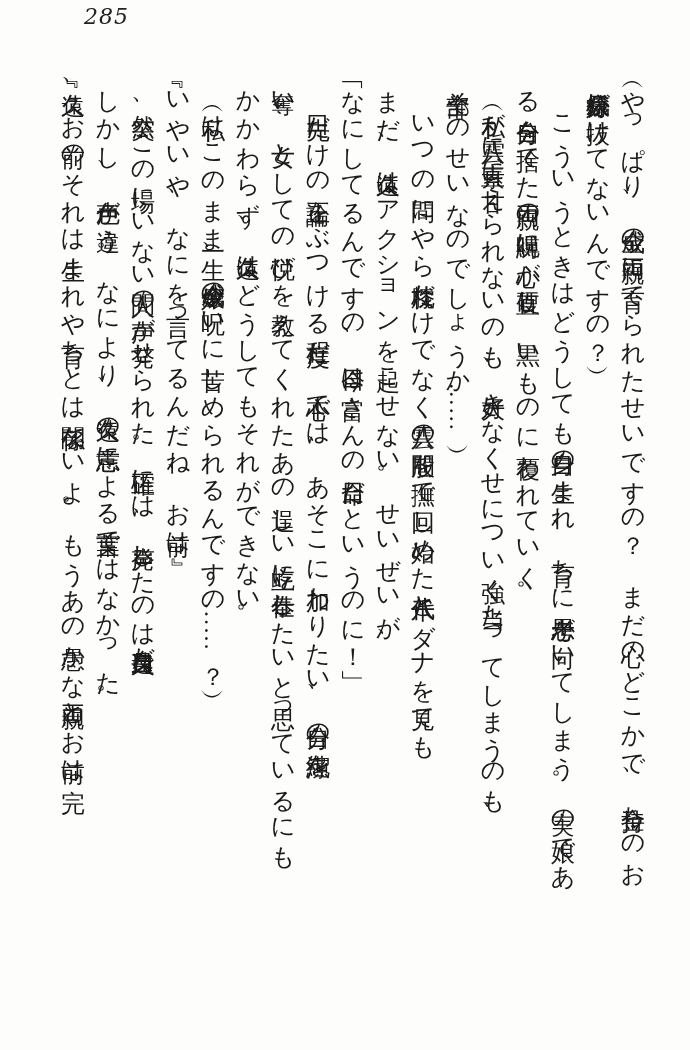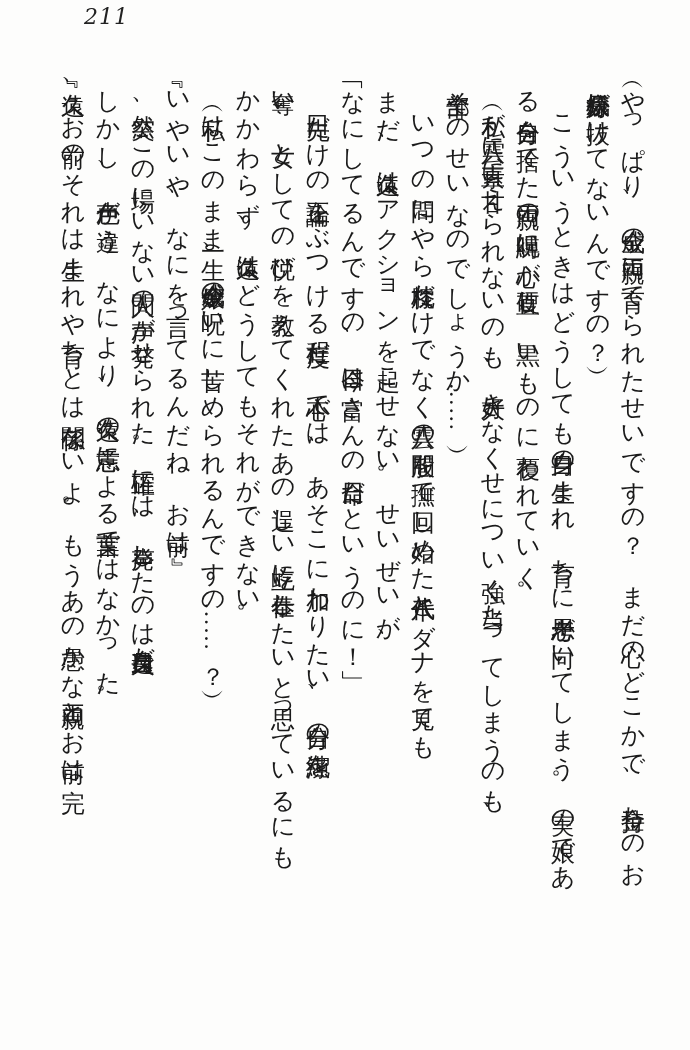--- a/index.html
+++ b/index.html
@@ -46,21 +46,21 @@
   
   .text-line.tight {
     letter-spacing: -0.9px;
   }
 </style>
 </head>
 <body>
 
 <div class="book-page">
 
-  <div class="page-number">211</div>
+  <div class="page-number">285</div>
 
   <div class="text-block">
     <span class="text-line">（やっぱり、成金の両親に育てられたせいですの？　まだ心のどこかで、金持ちのお</span>
     <span class="text-line">嬢様気分が抜けてないんですの？）</span>
     <span class="text-line">　こういうときはどうしても自身の生まれ、育ちに思考が向いてしまう。実の娘であ</span>
     <span class="text-line">る自分を捨てた両親の呪縛に心が硬直し、黒いものに覆われていく。</span>
     <span class="text-line tight">　（私が八雲に素直に甘えられないのも、大好きなくせについ強く当たってしまうのも、</span>
     <span class="text-line">全部そのせいなのでしょうか……）</span>
     <span class="text-line">　いつの間にやら膝枕だけでなく八雲の股間を撫で回し始めた八千代とダナを見ても</span>
     <span class="text-line">まだ、久遠はアクションを起こせない。せいぜいが、</span>

